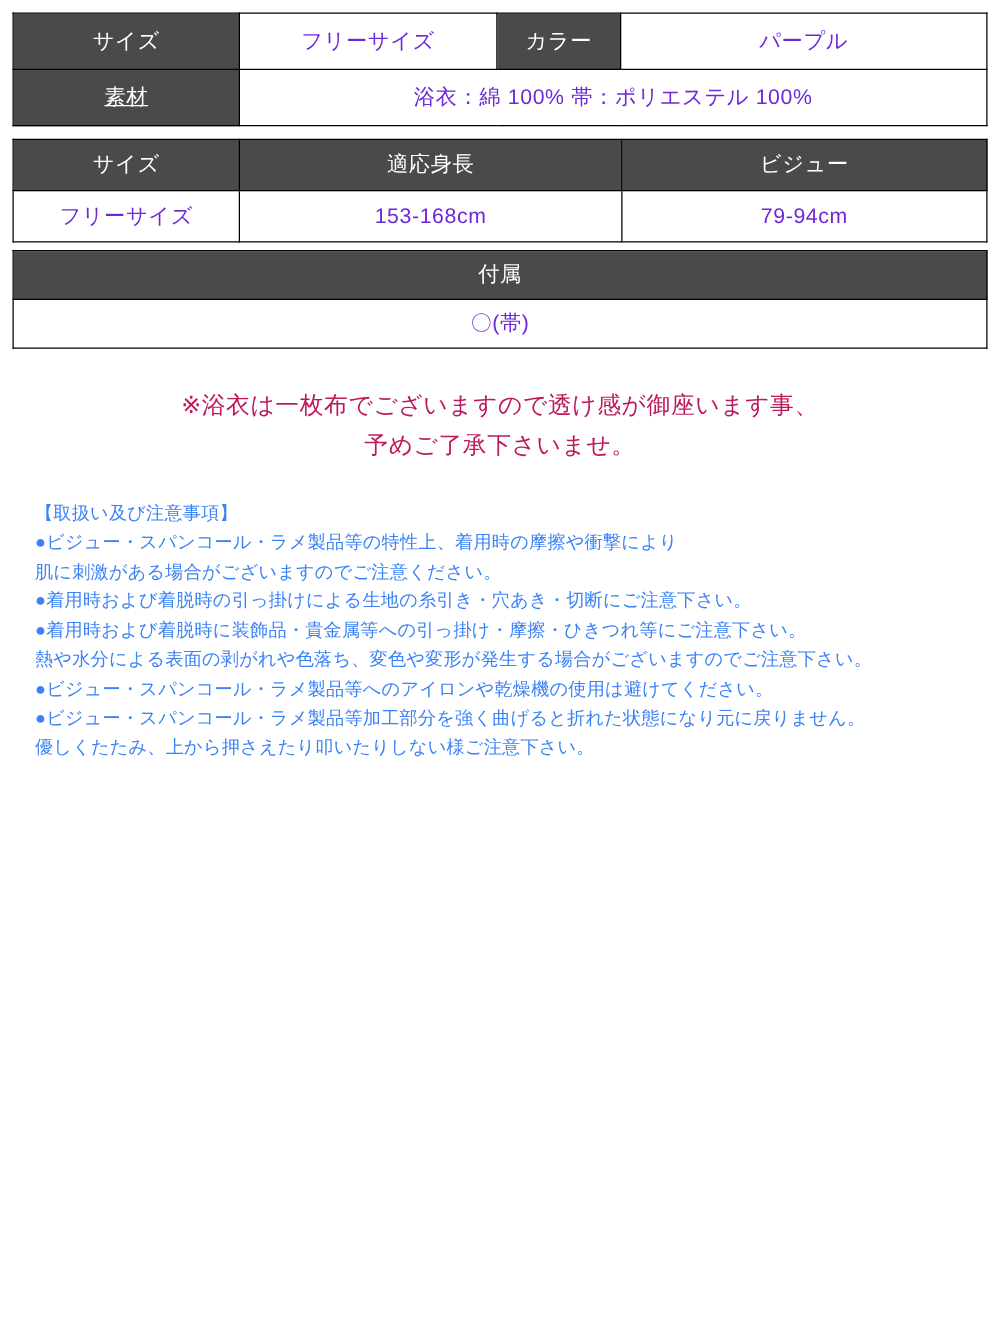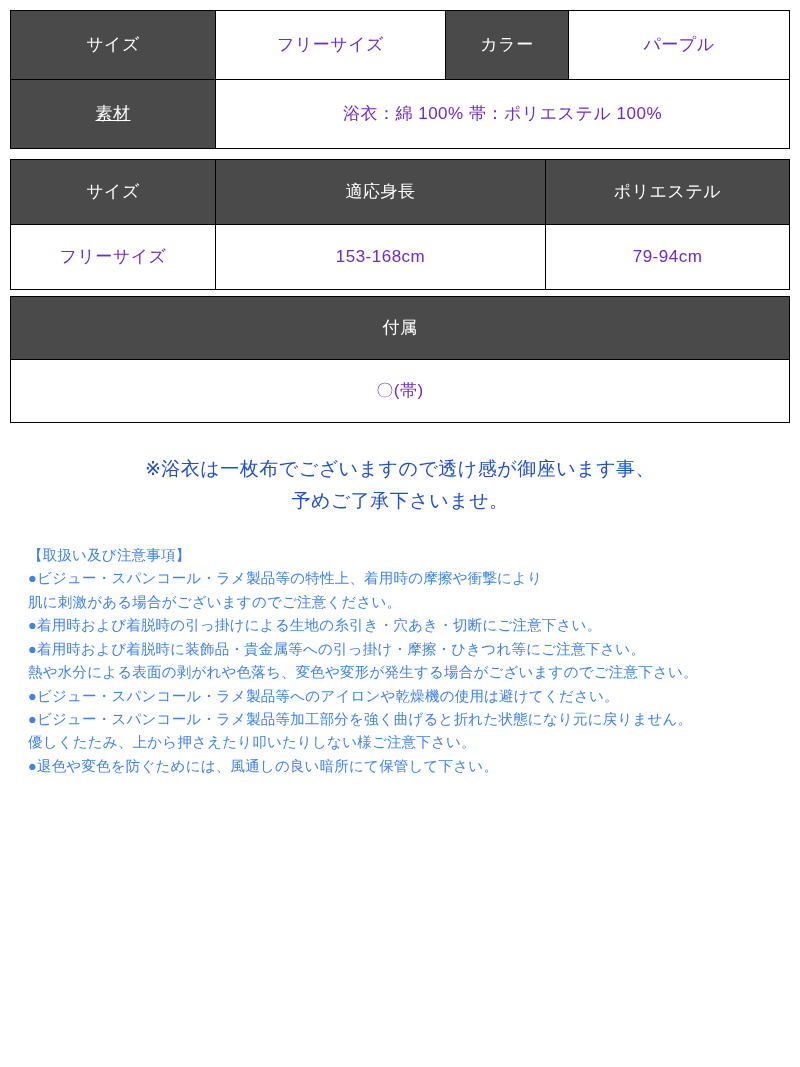--- a/index.html
+++ b/index.html
@@ -27,21 +27,21 @@
     border-collapse: collapse;
     table-layout: fixed;
     width: 780px;
     margin: 0 auto;
   }
   table.spec td {
     border: 1px solid #000000;
     text-align: center;
     vertical-align: middle;
     font-size: 17px;
-    padding: 12px;
+    padding: 0;
     height: 40px;
     line-height: 1.25;
     letter-spacing: 0.5px;
   }
   td.head {
     background: #4a4a4a;
     color: #ffffff;
     font-weight: normal;
   }
   td.body {
@@ -73,21 +73,21 @@
     height: 38px;
   }
 
   
   .notice {
     margin: 30px auto 0 auto;
     width: 700px;
     text-align: center;
     font-size: 19px;
     line-height: 1.7;
-    color: #1d4ed8;
+    color: #be185d;
     letter-spacing: 0.5px;
   }
 
   
   .care {
     margin: 26px 0 0 28px;
     width: 740px;
     font-size: 14.5px;
     line-height: 1.62;
     color: #3b82f6;
@@ -119,21 +119,21 @@
         <td class="body" colspan="3">浴衣：綿 100%  帯：ポリエステル 100%</td>
       </tr>
     </tbody>
   </table>
 
   <table class="spec" id="table-size">
     <tbody>
       <tr>
         <td class="head" style="width:180px;">サイズ</td>
         <td class="head" style="width:305px;">適応身長</td>
-        <td class="head">ポリエステル</td>
+        <td class="head">ビジュー</td>
       </tr>
       <tr>
         <td class="body">フリーサイズ</td>
         <td class="body">153-168cm</td>
         <td class="body">79-94cm</td>
       </tr>
     </tbody>
   </table>
 
   <table class="spec" id="table-accessory">
@@ -155,16 +155,15 @@
   <div class="care">
     <span class="care-title">【取扱い及び注意事項】</span>
     <span class="care-line">●ビジュー・スパンコール・ラメ製品等の特性上、着用時の摩擦や衝撃により</span>
     <span class="care-line">肌に刺激がある場合がございますのでご注意ください。</span>
     <span class="care-line">●着用時および着脱時の引っ掛けによる生地の糸引き・穴あき・切断にご注意下さい。</span>
     <span class="care-line">●着用時および着脱時に装飾品・貴金属等への引っ掛け・摩擦・ひきつれ等にご注意下さい。</span>
     <span class="care-line">熱や水分による表面の剥がれや色落ち、変色や変形が発生する場合がございますのでご注意下さい。</span>
     <span class="care-line">●ビジュー・スパンコール・ラメ製品等へのアイロンや乾燥機の使用は避けてください。</span>
     <span class="care-line">●ビジュー・スパンコール・ラメ製品等加工部分を強く曲げると折れた状態になり元に戻りません。</span>
     <span class="care-line">優しくたたみ、上から押さえたり叩いたりしない様ご注意下さい。</span>
-    <span class="care-line">●退色や変色を防ぐためには、風通しの良い暗所にて保管して下さい。</span>
   </div>
 
 </div>
 
 </body></html>

